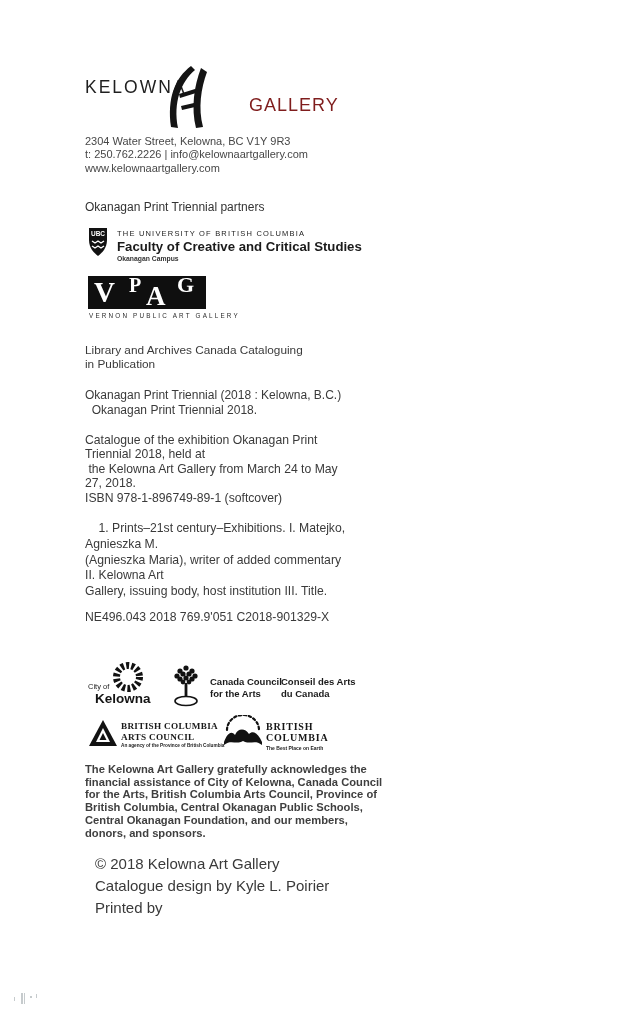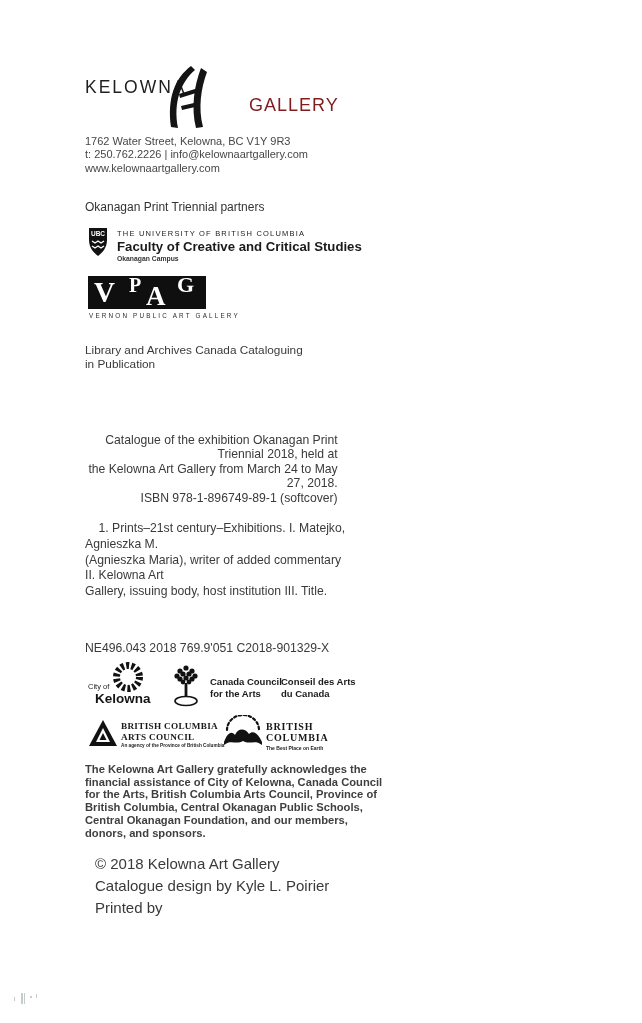--- a/index.html
+++ b/index.html
@@ -33,23 +33,23 @@
   .vpag-box{left:0;top:0;width:118px;height:33px;background:#0f0f0f;}
   .vpag-letter{position:absolute;color:#fff;font-family:"Liberation Serif", serif;font-weight:bold;line-height:1;}
   .vpag-v{left:6px;top:2px;font-size:29px;}
   .vpag-p{left:41px;top:-1px;font-size:20px;}
   .vpag-a{left:58px;top:7px;font-size:27px;}
   .vpag-g{left:89px;top:-2px;font-size:22px;}
   .vpag-caption{left:1px;top:36px;font-size:6.3px;letter-spacing:2.2px;color:#2a2a2a;white-space:nowrap;}
 
   .lac{left:85px;top:344px;font-size:11.8px;line-height:13.5px;}
   .entry{left:85px;top:388px;font-size:12px;line-height:14.5px;}
-  .description{left:85px;top:433px;font-size:12.2px;line-height:14.4px;text-align:right;}
+  .description{left:85px;top:433px;font-size:12.2px;line-height:14.4px;}
   .subjects{left:85px;top:521px;font-size:12.2px;line-height:15.8px;}
-  .callnum{left:85px;top:641px;font-size:12.2px;}
+  .callnum{left:85px;top:610px;font-size:12.2px;}
 
   
   .kel-logo{left:88px;top:661px;width:64px;height:48px;}
   .kel-ring{left:22px;top:0;}
   .kel-cityof{left:0;top:21px;font-size:7.5px;color:#222;}
   .kel-name{left:7px;top:30px;font-size:13.5px;font-weight:bold;color:#141414;}
   .cc-tree{left:172px;top:662px;}
   .cc-en{left:210px;top:676px;font-size:9.5px;font-weight:bold;line-height:11.5px;color:#1a1a1a;}
   .cc-fr{left:281px;top:676px;font-size:9.5px;font-weight:bold;line-height:11.5px;color:#1a1a1a;}
 
@@ -88,21 +88,21 @@
     <span class="abs kag-kelowna">KELOWNA</span>
     <svg class="abs kag-art" width="52" height="66" viewBox="0 0 52 66">
       <path d="M30,2 C14,14 6,34 10,63 L17,64 C12,38 20,18 34,6 Z" fill="#141414"></path>
       <path d="M40,4 C33,22 30,44 35,64 L42,63 C37,44 40,24 46,8 Z" fill="#141414"></path>
       <path d="M18,30 l16,-5 l1,4 l-16,5 z" fill="#141414"></path>
       <path d="M20,42 l13,-3 l1,4 l-13,3 z" fill="#141414"></path>
     </svg>
     <span class="abs kag-gallery">GALLERY</span>
   </div>
 
-  <div class="abs pre contact">1762 Water Street, Kelowna, BC V1Y 9R3
+  <div class="abs pre contact">2304 Water Street, Kelowna, BC V1Y 9R3
 t: 250.762.2226 | info@kelownaartgallery.com
 www.kelownaartgallery.com</div>
 
   <div class="abs partners-heading">Okanagan Print Triennial partners</div>
 
   <div class="abs ubc">
     <svg class="abs ubc-shield" width="20" height="30" viewBox="0 0 20 30">
       <path d="M1,1 H19 V13 C19,21 14,26 10,29 C6,26 1,21 1,13 Z" fill="#121212"></path>
       <text x="10" y="9" text-anchor="middle" font-family="Liberation Sans, sans-serif" font-size="6.5" font-weight="bold" fill="#ffffff">UBC</text>
       <path d="M4,14 L7,16 L10,14 L13,16 L16,14" stroke="#ffffff" stroke-width="1.4" fill="none"></path>
@@ -118,20 +118,22 @@
       <span class="vpag-letter vpag-v">V</span>
       <span class="vpag-letter vpag-p">P</span>
       <span class="vpag-letter vpag-a">A</span>
       <span class="vpag-letter vpag-g">G</span>
     </div>
     <span class="abs vpag-caption">VERNON PUBLIC ART GALLERY</span>
   </div>
 
   <div class="abs pre lac">Library and Archives Canada Cataloguing
 in Publication</div>
+  <div class="abs pre entry">Okanagan Print Triennial (2018 : Kelowna, B.C.)
+&nbsp;&nbsp;Okanagan Print Triennial 2018.</div>
   <div class="abs pre description">Catalogue of the exhibition Okanagan Print
 Triennial 2018, held at
 &nbsp;the Kelowna Art Gallery from March 24 to May
 27, 2018.
 ISBN 978-1-896749-89-1 (softcover)</div>
   <div class="abs pre subjects">&nbsp;&nbsp;&nbsp;&nbsp;1. Prints–21st century–Exhibitions. I. Matejko,
 Agnieszka M.
 (Agnieszka Maria), writer of added commentary
 II. Kelowna Art
 Gallery, issuing body, host institution III. Title.</div>

